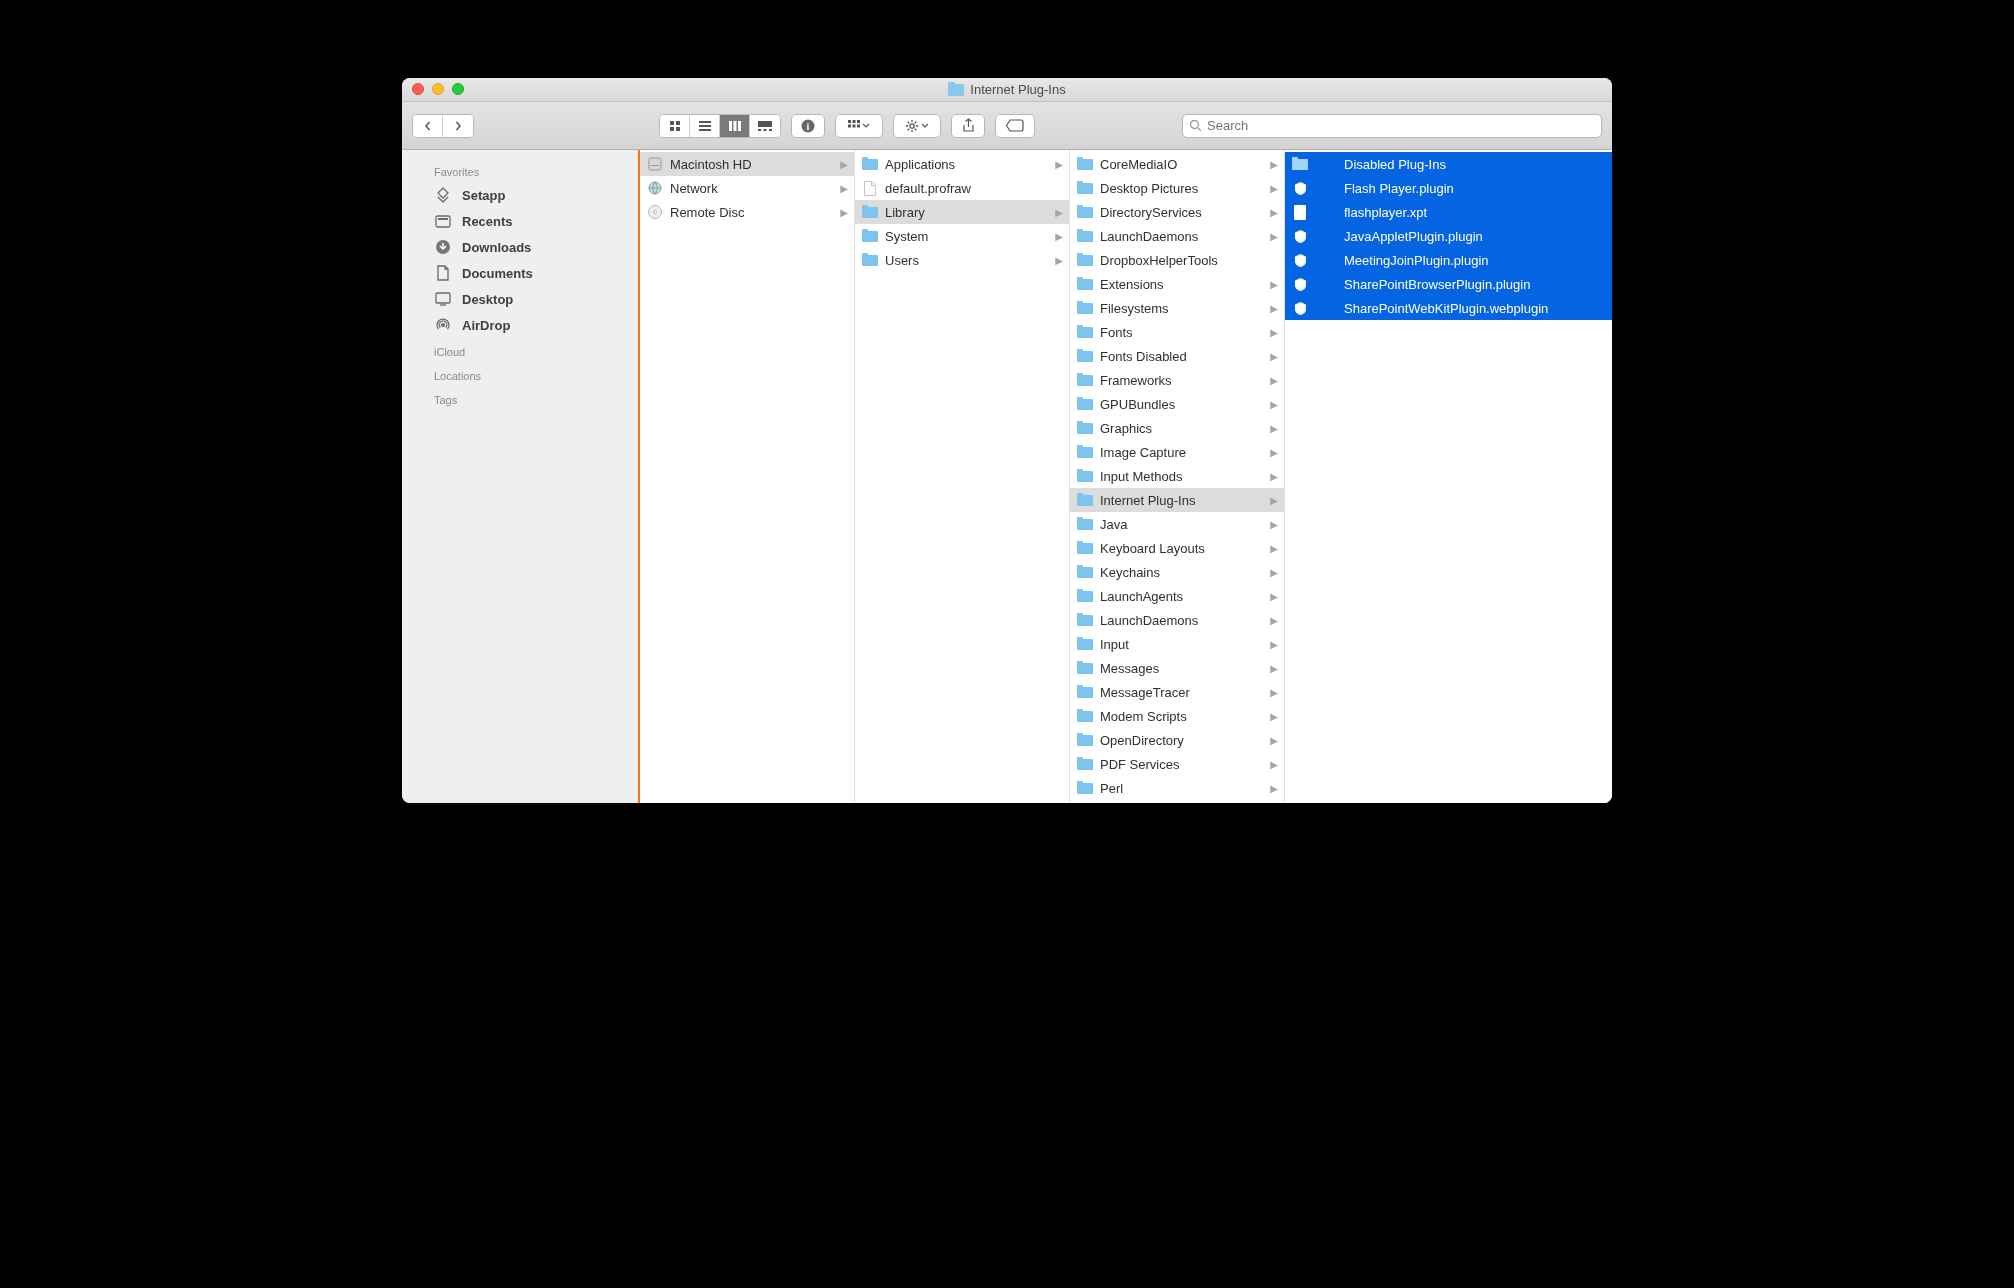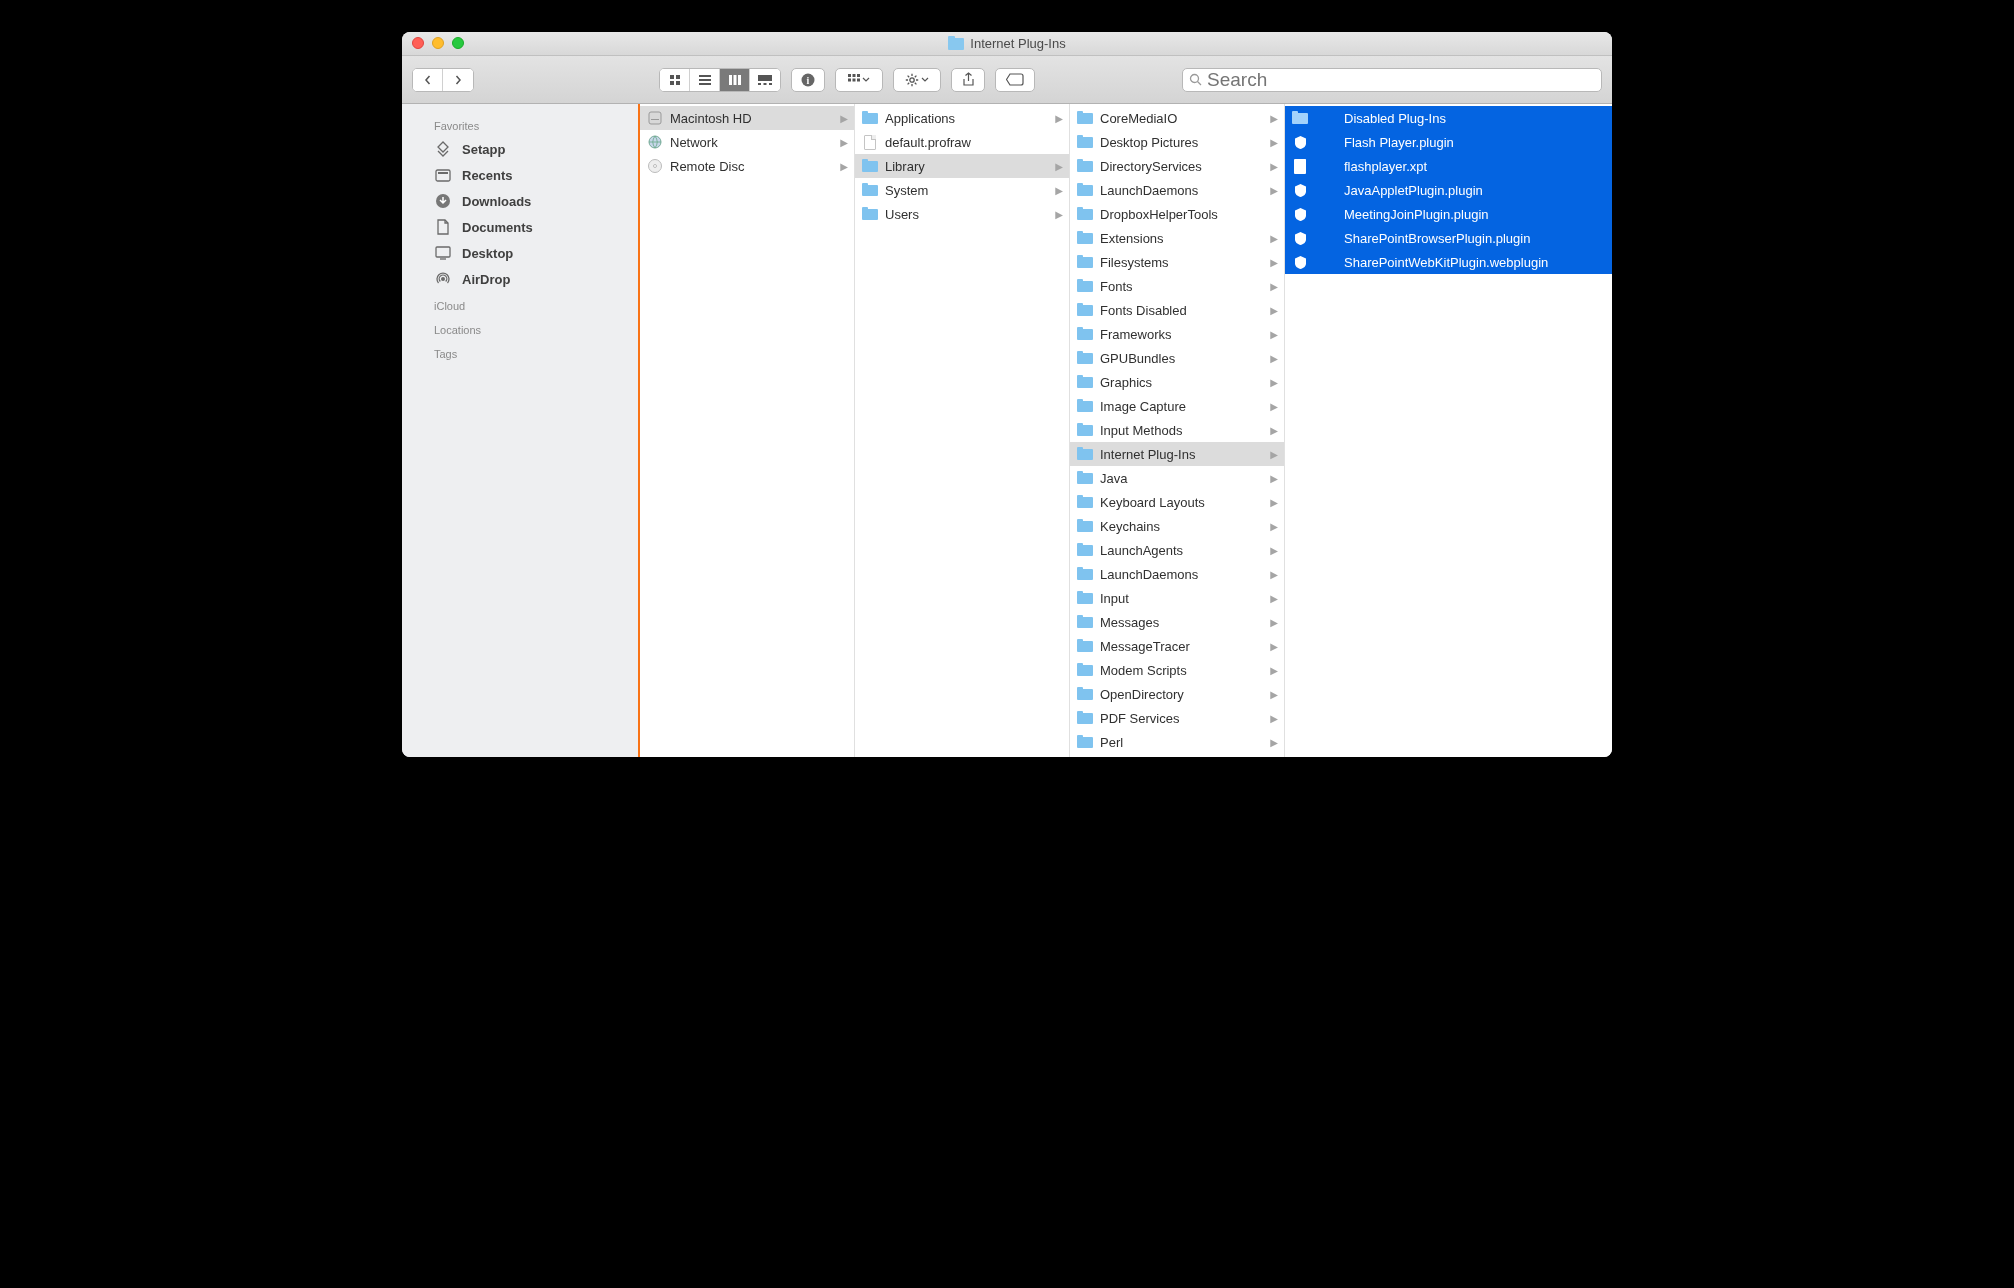--- a/index.html
+++ b/index.html
@@ -9,21 +9,21 @@
   width: 2014px;
   height: 1288px;
   overflow: hidden;
   display: flex;
   align-items: flex-start;
   justify-content: center;
 }
 .window {
   width: 1210px;
   height: 725px;
-  margin-top: 32px;
+  margin-top: 78px;
   background: #fff;
   border-radius: 8px;
   overflow: hidden;
   box-shadow: 0 20px 60px rgba(0,0,0,0.5);
   display: flex;
   flex-direction: column;
 }
 .titlebar {
   height: 24px;
   background: linear-gradient(#e8e8e8, #d8d8d8);
@@ -100,21 +100,21 @@
 .spacer { flex: 1; }
 .search-box {
   width: 420px; height: 24px;
   background: #fff; border: 1px solid #b8b8b8;
   border-radius: 5px;
   display: flex; align-items: center;
   padding: 0 6px; gap: 5px;
 }
 .search-box svg { color: #9a9a9a; }
 .search-input {
-  border: none; outline: none; font-size: 19px;
+  border: none; outline: none; font-size: 13px;
   color: #9a9a9a; flex: 1; background: transparent;
 }
 .content {
   flex: 1;
   display: flex;
   overflow: hidden;
 }
 .sidebar {
   width: 238px;
   background: #eeeff1;

